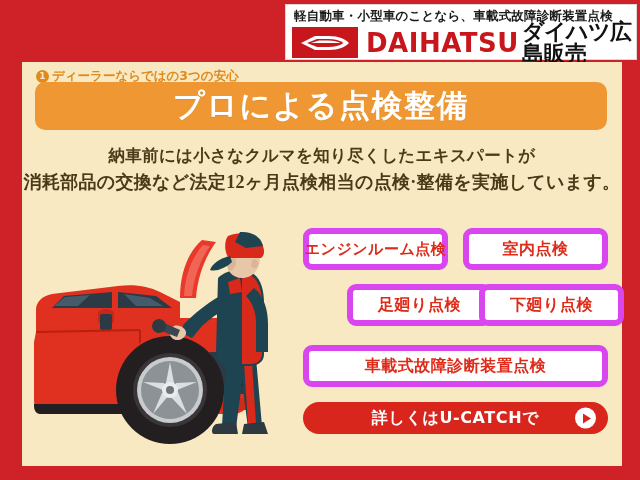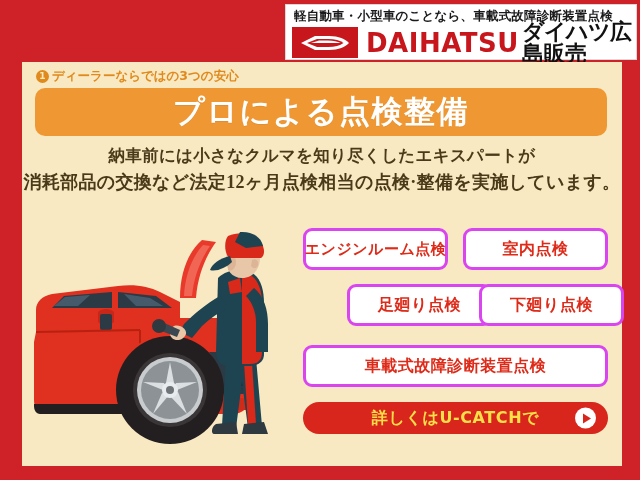--- a/index.html
+++ b/index.html
@@ -51,21 +51,21 @@
     font-size:12.5px;font-weight:bold;color:#E08A1E;white-space:nowrap;
   }
   .circ-num{
     display:inline-flex;align-items:center;justify-content:center;
     width:13px;height:13px;border-radius:50%;
     background:#E08A1E;color:#F8E9C2;font-size:9px;font-weight:bold;
     line-height:1;
   }
 
   .title-banner{
-    position:absolute;left:13px;top:26px;width:572px;height:48px;
+    position:absolute;left:13px;top:20px;width:572px;height:48px;
     background:#EF9833;border-radius:10px;
     display:flex;align-items:center;justify-content:center;
   }
   .title-banner span{
     font-size:31px;font-weight:bold;color:#ffffff;letter-spacing:1.5px;
     text-shadow:0 1px 0 rgba(0,0,0,.06);
   }
 
   .lede{
     position:absolute;left:0;top:82px;width:600px;
@@ -79,38 +79,38 @@
 
   
   .illus{
     position:absolute;left:8px;top:150px;width:290px;height:248px;
   }
   .illus svg{display:block;width:100%;height:100%;}
 
   
   .chk{
     position:absolute;background:#ffffff;
-    border:3px solid #d946ef;border-radius:9px;box-sizing:border-box;
+    border:6px solid #d946ef;border-radius:9px;box-sizing:border-box;
     display:flex;align-items:center;justify-content:center;
     color:#DE2A18;font-weight:bold;letter-spacing:.5px;white-space:nowrap;
   }
   .chk-0{left:281px;top:166px;width:145px;height:42px;font-size:15px;}
   .chk-1{left:441px;top:166px;width:145px;height:42px;font-size:16px;}
   .chk-2{left:281px;top:222px;width:145px;height:42px;font-size:16px;margin-left:44px;}
   .chk-3{left:441px;top:222px;width:145px;height:42px;font-size:16px;margin-left:16px;}
   .chk-4{left:281px;top:283px;width:305px;height:42px;font-size:16px;}
 
   .cta{
     position:absolute;left:281px;top:340px;width:305px;height:32px;
     background:#D8261D;border-radius:16px;
     display:flex;align-items:center;justify-content:center;
     box-sizing:border-box;
   }
   .cta-label{
-    font-size:16px;font-weight:bold;color:#fde047;letter-spacing:.6px;
+    font-size:16px;font-weight:bold;color:#ffffff;letter-spacing:.6px;
     white-space:nowrap;
   }
   .cta-arrow{
     position:absolute;right:12px;top:50%;transform:translateY(-50%);
     width:21px;height:21px;border-radius:50%;background:#ffffff;
     display:flex;align-items:center;justify-content:center;
   }
   .cta-arrow i{
     display:block;width:0;height:0;margin-left:2px;
     border-left:8px solid #D8261D;

